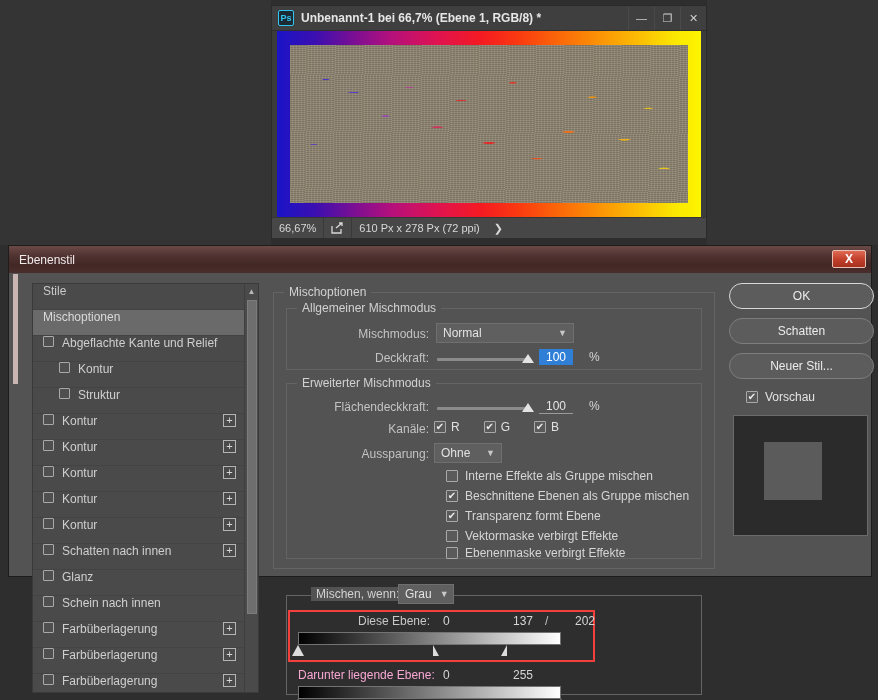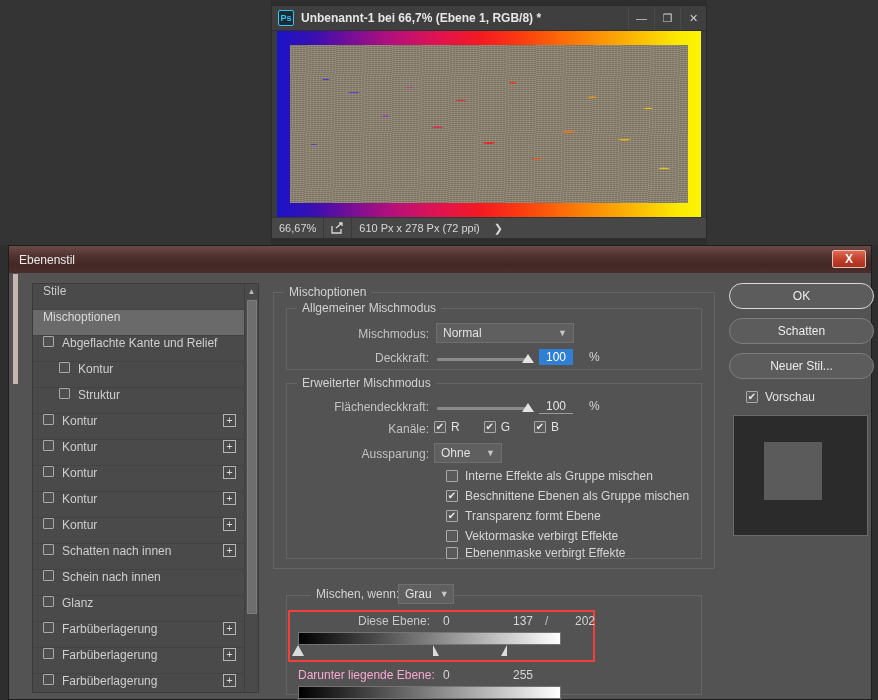--- a/index.html
+++ b/index.html
@@ -52,21 +52,21 @@
       radial-gradient(ellipse 11px 1.4px at 94% 78%, rgba(252,215,4,.8) 40%, transparent 60%),
       repeating-linear-gradient(2deg, rgba(255,255,255,.07) 0px, rgba(255,255,255,.07) 1px, rgba(0,0,0,.07) 1px, rgba(0,0,0,.07) 2px),
       repeating-linear-gradient(91deg, rgba(255,255,255,.05) 0px, rgba(255,255,255,.05) 1px, rgba(0,0,0,.06) 1px, rgba(0,0,0,.06) 3px);
   }
   #ps-statusbar{position:absolute;left:0;top:211px;width:434px;height:21px;background:#474747;
     display:flex;align-items:center;border-top:1px solid #353535;box-sizing:border-box;}
   .sb-cell{font-size:11px;color:#d8d8d8;padding:0 7px;height:100%;display:flex;align-items:center;}
   .sb-sep{width:1px;height:100%;background:#393939;}
 
   
-  #dlg{position:absolute;left:8px;top:245px;width:864px;height:455px;
+  #dlg{position:absolute;left:8px;top:245px;width:864px;height:332px;
        background:#535353;border:1px solid #1d1d1d;box-sizing:border-box;}
   #dlg-titlebar{position:absolute;left:0;top:0;width:862px;height:27px;
     background:linear-gradient(180deg,#6b4a46 0%,#513432 35%,#412725 70%,#4a2e2b 100%);
     display:flex;align-items:center;overflow:hidden;}
   #dlg-title{font-size:12px;color:#f0eaea;margin-left:10px;}
   #dlg-close{position:absolute;right:5px;top:4px;width:34px;height:18px;
     background:linear-gradient(180deg,#e06a55 0%,#c2412c 50%,#a8301e 100%);
     border:1px solid #e8c0b4;border-radius:2px;color:#fff;font-size:12px;font-weight:bold;
     display:flex;align-items:center;justify-content:center;box-sizing:border-box;}
   #dlg-frame-left{position:absolute;left:4px;top:28px;width:5px;height:110px;background:#c9b6b3;}
@@ -226,25 +226,25 @@
         <span>Kontur</span>
         <span class="plus">+</span>
       </div>
       <div class="side-row">
         <span class="cbx"></span>
         <span>Schatten nach innen</span>
         <span class="plus">+</span>
       </div>
       <div class="side-row">
         <span class="cbx"></span>
+        <span>Glanz</span>
+      </div>
+      <div class="side-row">
+        <span class="cbx"></span>
         <span>Schein nach innen</span>
-      </div>
-      <div class="side-row">
-        <span class="cbx"></span>
-        <span>Glanz</span>
       </div>
       <div class="side-row">
         <span class="cbx"></span>
         <span>Farbüberlagerung</span>
         <span class="plus">+</span>
       </div>
       <div class="side-row">
         <span class="cbx"></span>
         <span>Farbüberlagerung</span>
         <span class="plus">+</span>

